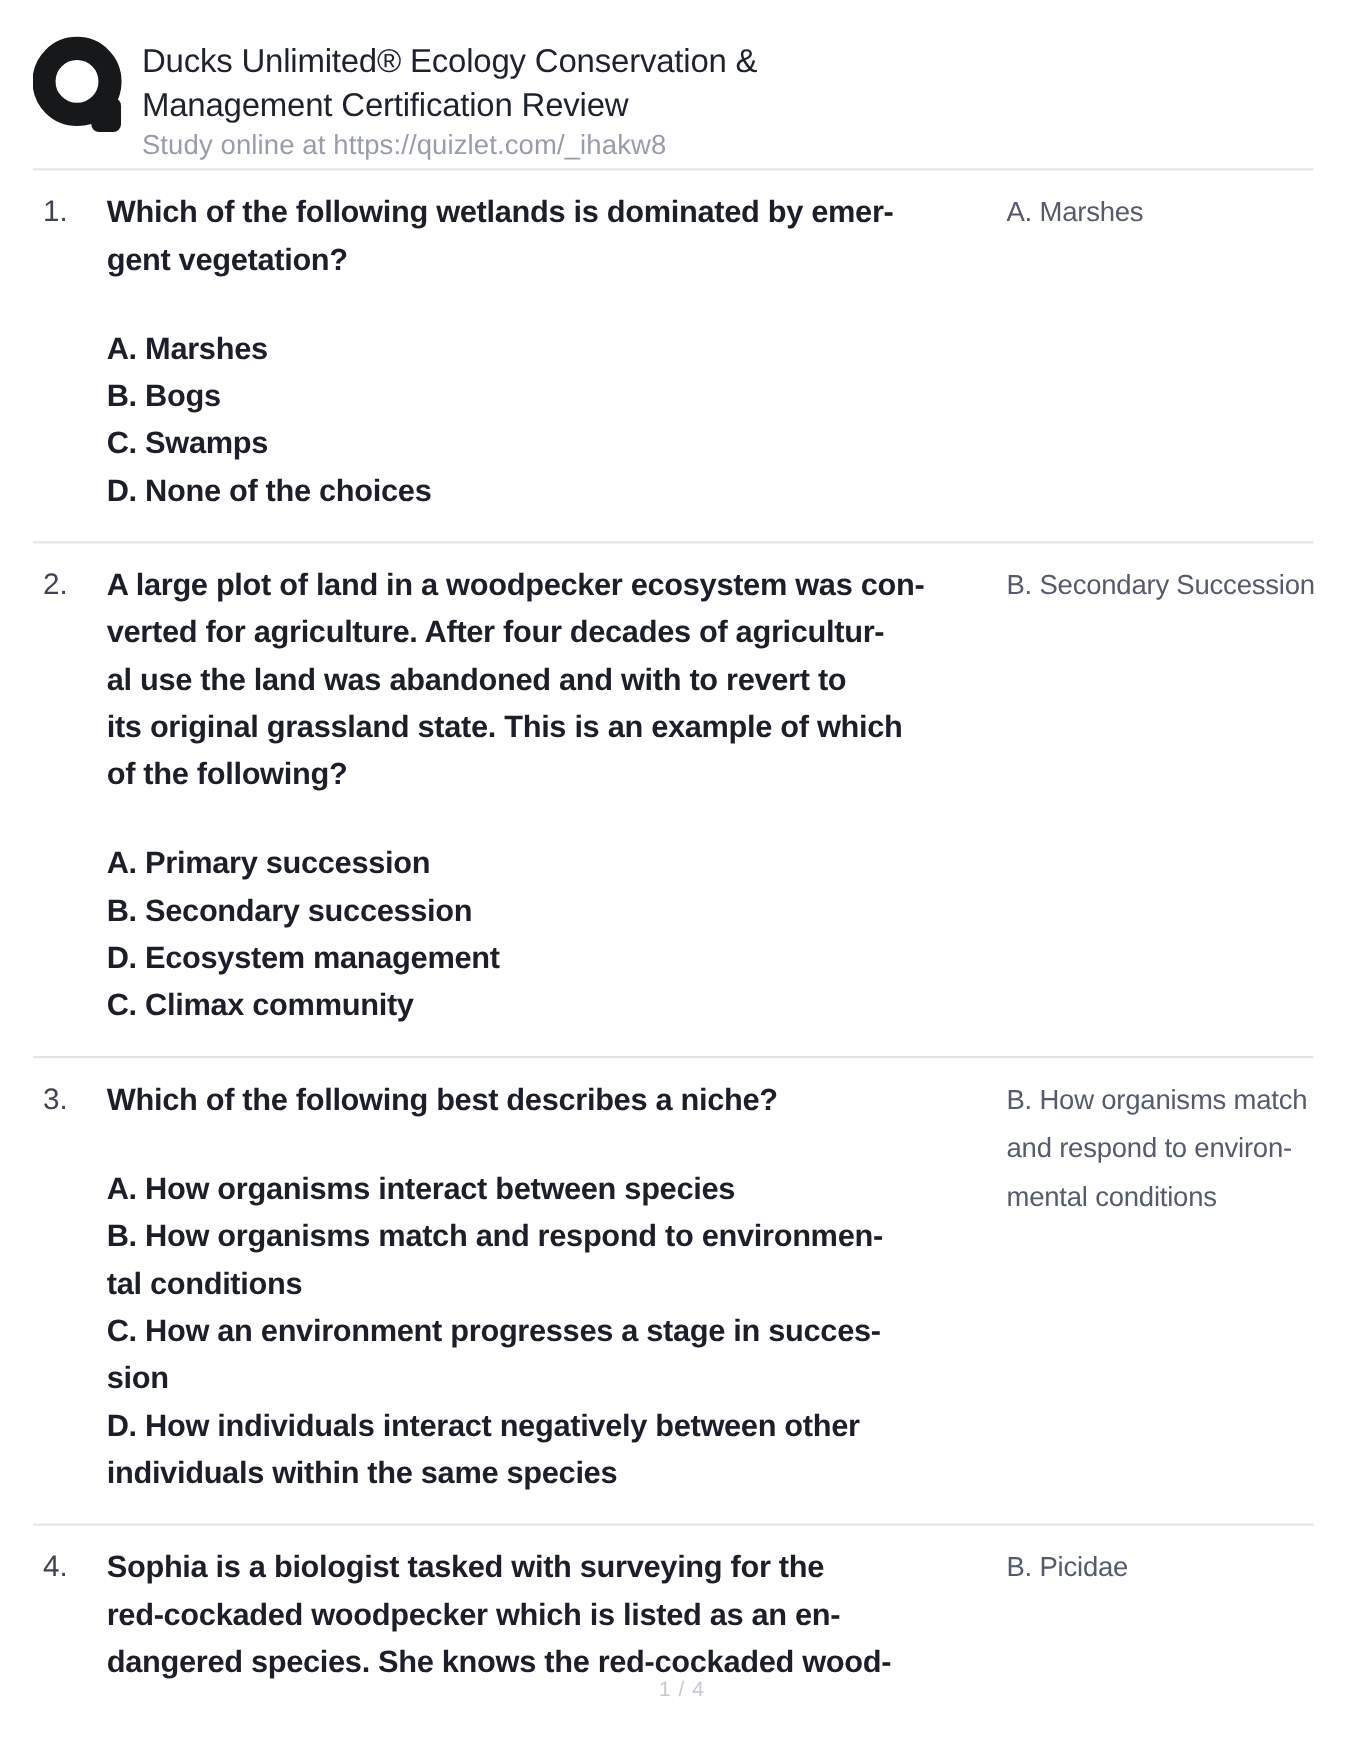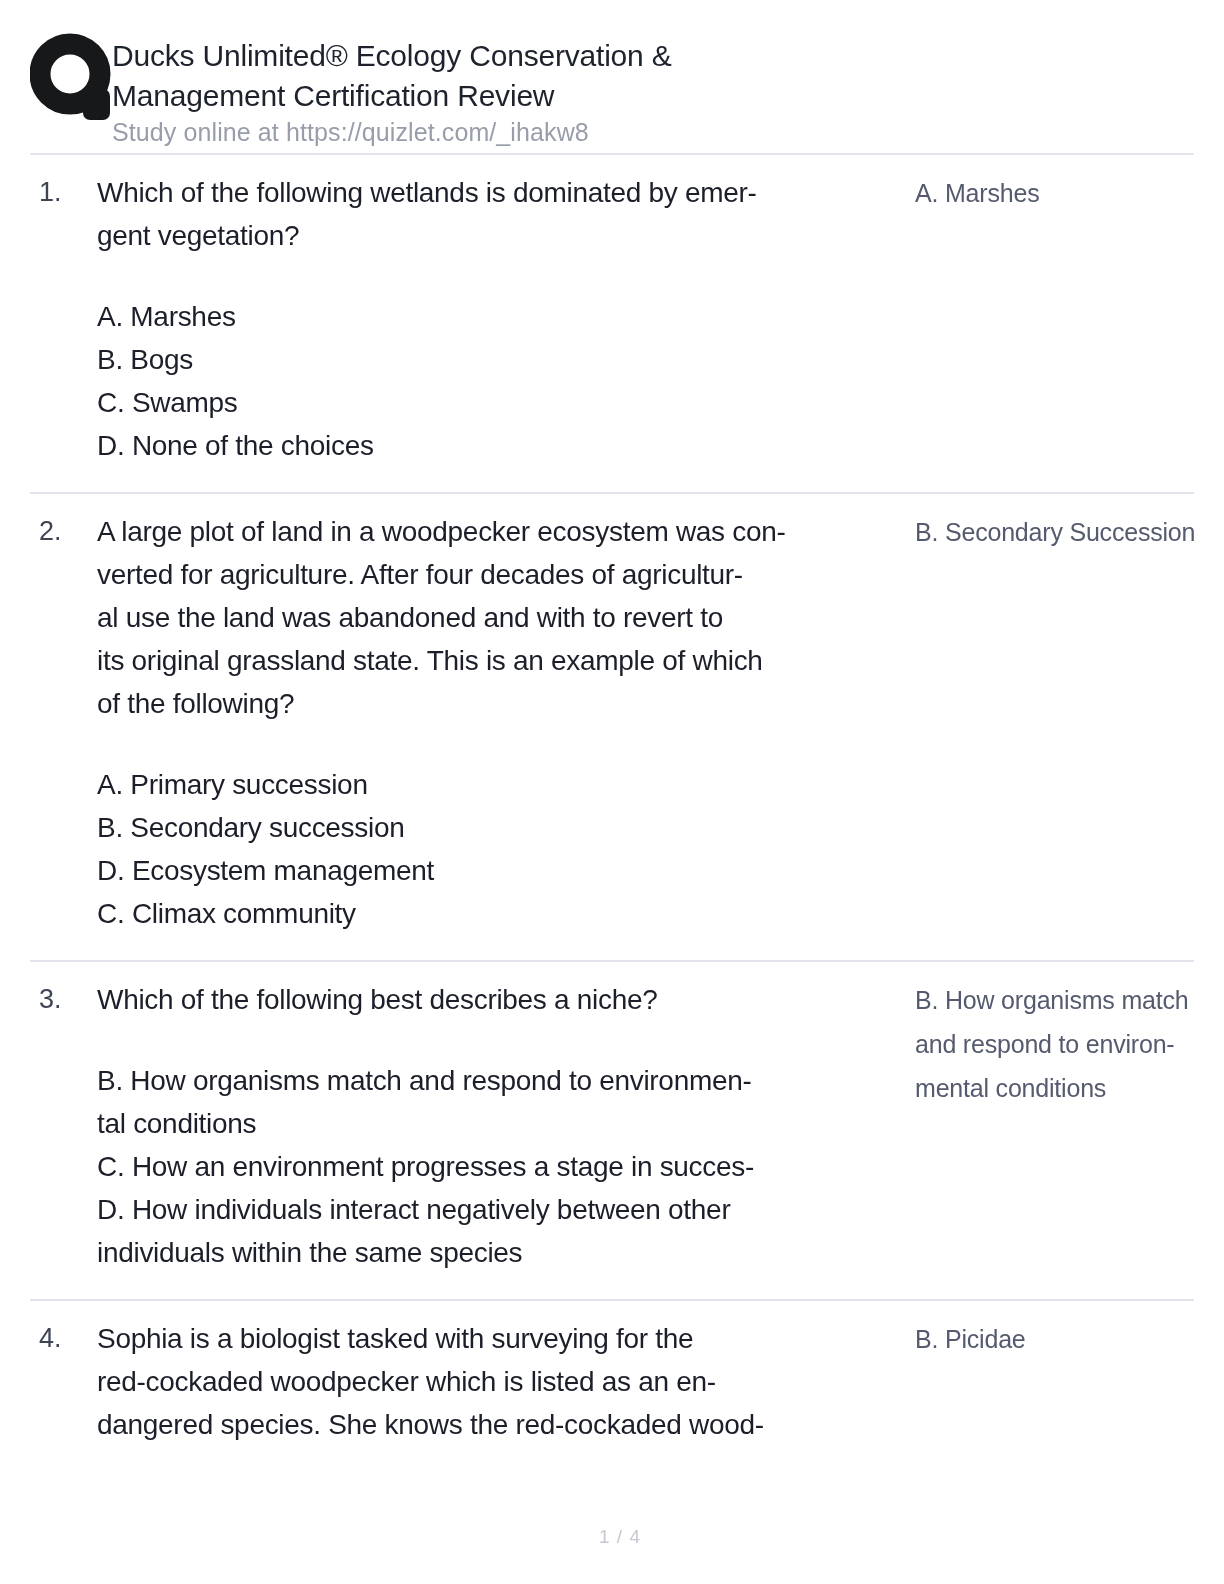--- a/index.html
+++ b/index.html
@@ -15,20 +15,21 @@
     margin: 0 auto;
     background: #ffffff;
     padding: 0 30px;
     overflow: hidden;
   }
 
   
   .doc-header {
     display: flex;
     align-items: flex-start;
+    gap: 17px;
     padding-top: 30px;
     padding-bottom: 9px;
   }
   .logo-box { flex: 0 0 auto; color: #17181a; }
   .header-text { flex: 1 1 auto; padding-top: 6px; }
   .doc-title {
     font-size: 30px;
     line-height: 40px;
     font-weight: 500;
     letter-spacing: -0.2px;
@@ -55,21 +56,21 @@
     line-height: 43px;
     font-weight: 300;
     color: #3f4454;
     padding-left: 9px;
   }
   .q-term { min-width: 0; }
   .q-text .line,
   .q-choices .line {
     font-size: 28px;
     line-height: 43px;
-    font-weight: 400;
+    font-weight: 700;
     letter-spacing: -0.3px;
     color: #1c1f29;
     white-space: pre;
   }
   .q-choices { margin-top: 38px; }
   .q-choices:empty { display: none; margin: 0; }
   .q-answer { padding-left: 10px; }
   .q-answer .line {
     font-size: 25px;
     line-height: 44px;
@@ -156,23 +157,25 @@
         </div>
   </section>
 
   <section class="question-row">
     <div class="q-number">3.</div>
     <div class="q-term">
       <div class="q-text">
             <div class="line">Which of the following best describes a niche?</div>
           </div>
       <div class="q-choices">
+            <div class="line">A. How organisms interact between species</div>
             <div class="line">B. How organisms match and respond to environmen-</div>
             <div class="line">tal conditions</div>
             <div class="line">C. How an environment progresses a stage in succes-</div>
+            <div class="line">sion</div>
             <div class="line">D. How individuals interact negatively between other</div>
             <div class="line">individuals within the same species</div>
           </div>
     </div>
     <div class="q-answer">
           <div class="line">B. How organisms match</div>
           <div class="line">and respond to environ-</div>
           <div class="line">mental conditions</div>
         </div>
   </section>

